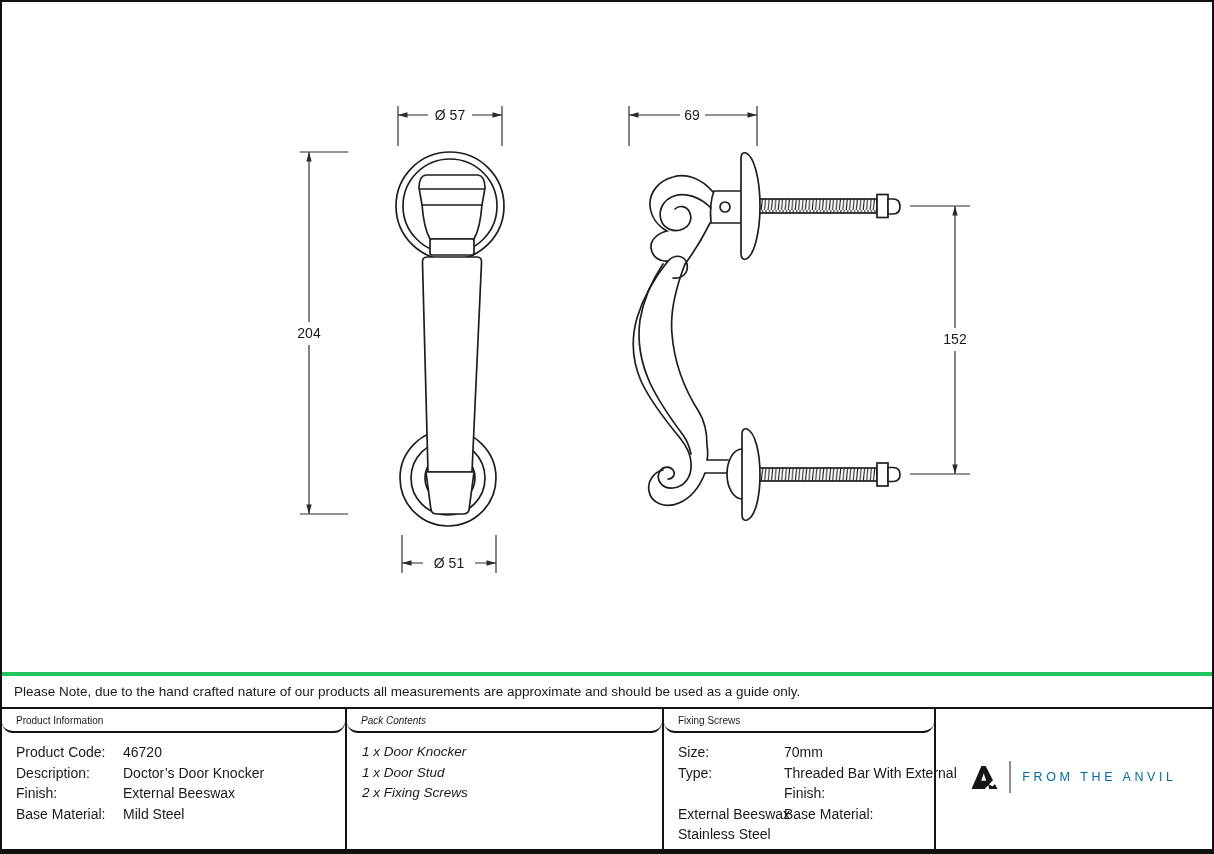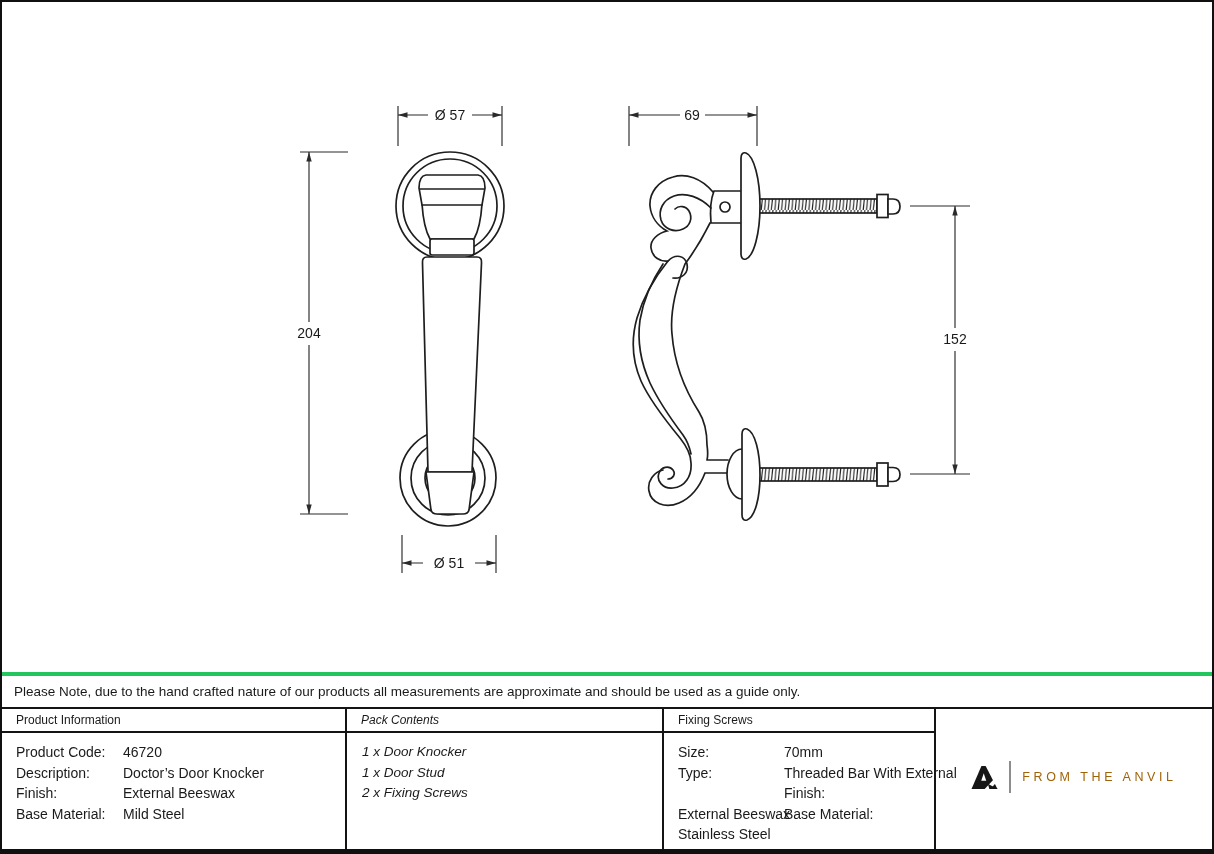--- a/index.html
+++ b/index.html
@@ -34,31 +34,31 @@
     display:flex;box-sizing:border-box;
   }
   .col{box-sizing:border-box;border-right:2px solid #141414;}
   .col-product{width:345px;}
   .col-pack{width:317px;font-style:italic;}
   .col-fixing{width:272px;}
   .col-brand{flex:1;border-right:none;display:flex;align-items:center;justify-content:center;}
   .col-header{
     height:24px;border-bottom:2px solid #141414;
     display:flex;align-items:center;padding-left:14px;
-    font-size:12px;box-sizing:border-box;
+    font-size:10px;box-sizing:border-box;border-radius:11px;
   }
   .kv{display:grid;grid-template-columns:107px 1fr;padding:9px 4px 0 14px;
       font-size:14px;line-height:20.5px;}
   .plain-list{padding:9px 4px 0 15px;font-size:13.5px;line-height:20.5px;}
   .kv span{white-space:nowrap;}
 
   
   .brand{display:flex;align-items:center;gap:11px;margin-top:-4px;}
   .brand-divider{width:2px;height:32px;background:#8d8d8d;}
-  .brand-text{font-size:12.5px;letter-spacing:3.6px;color:#a16207;white-space:nowrap;}
+  .brand-text{font-size:12.5px;letter-spacing:3.6px;color:#0369a1;white-space:nowrap;}
 </style>
 </head>
 <body>
 
 <div class="page">
 
   <svg class="drawing-area" viewBox="0 0 1210 670">
     <defs>
       <pattern id="thread" patternUnits="userSpaceOnUse" width="3.4" height="16">
         <rect width="3.4" height="16" fill="#ffffff"></rect>

